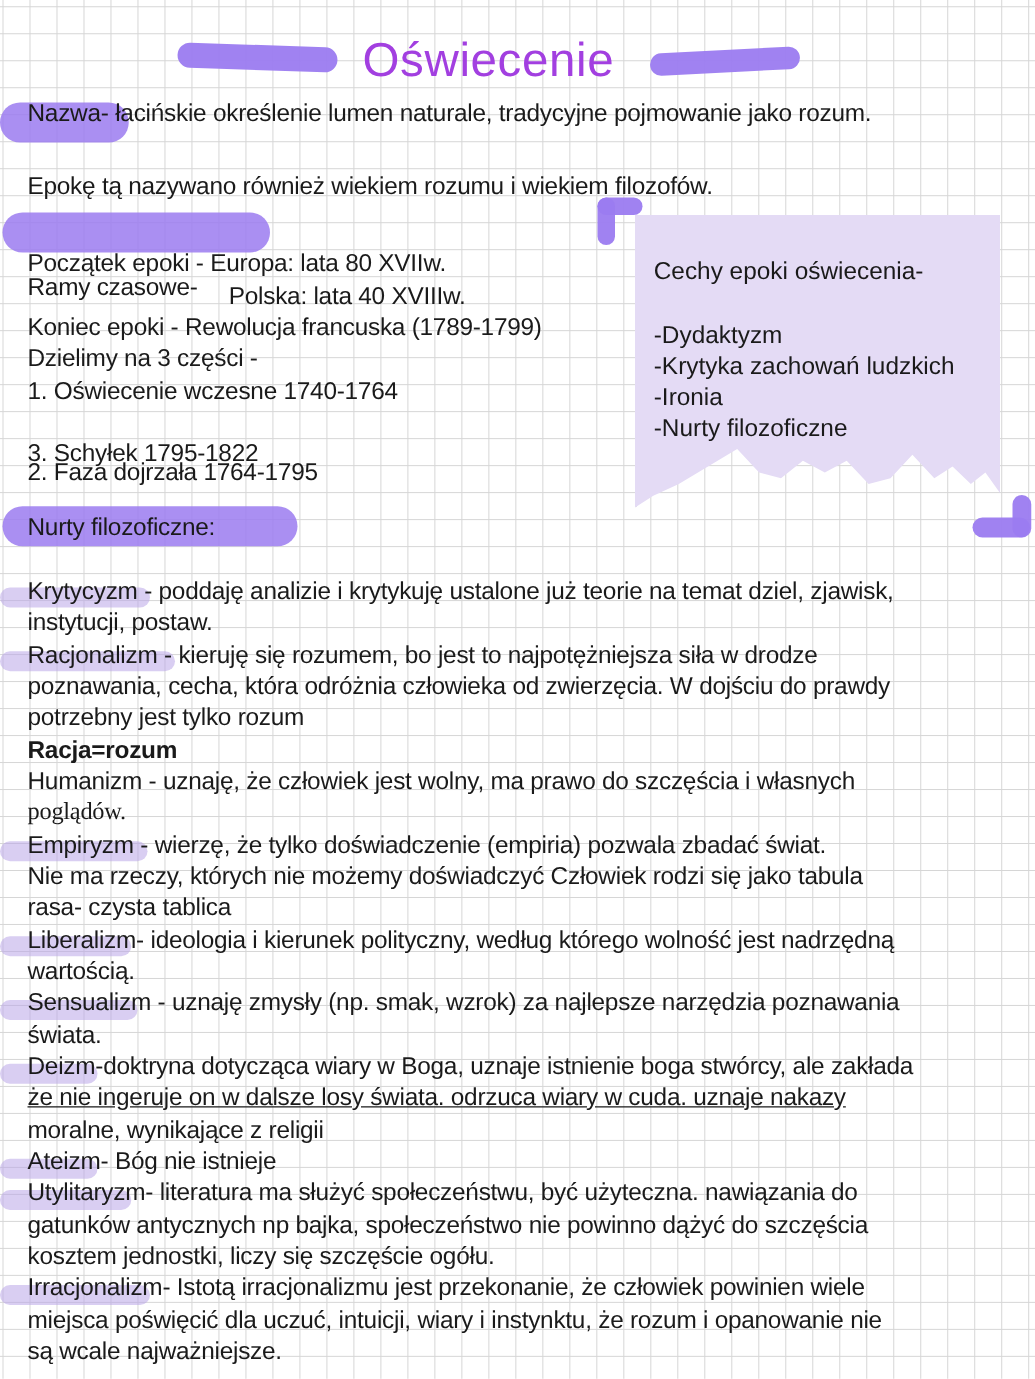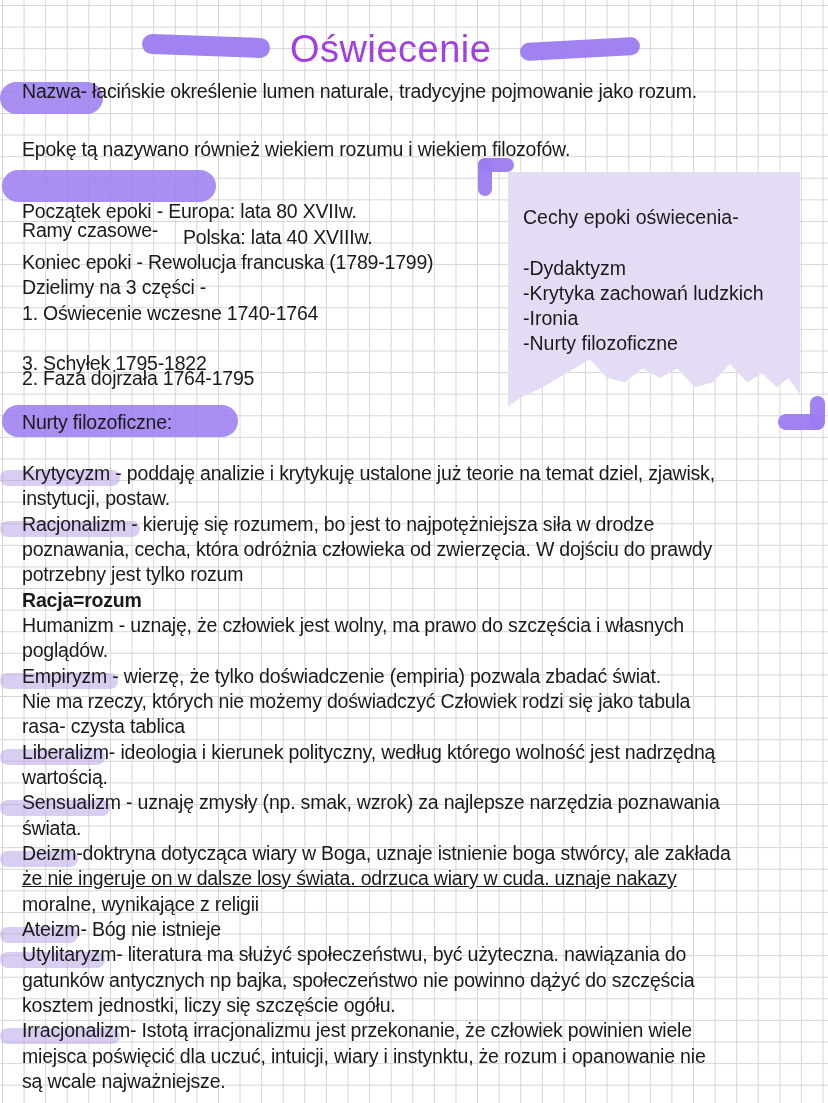--- a/index.html
+++ b/index.html
@@ -77,21 +77,21 @@
 <div class="hl-soft" style="left:0; top:952px; width:105px;"></div>
 <div class="hl-soft" style="left:0; top:1028px; width:120px;"></div>
 
 <div class="line" style="top:462px;">Krytycyzm - poddaję analizie i krytykuję ustalone już teorie na temat dziel, zjawisk,</div>
 <div class="line" style="top:487px;">instytucji, postaw.</div>
 <div class="line" style="top:513px;">Racjonalizm - kieruję się rozumem, bo jest to najpotężniejsza siła w drodze</div>
 <div class="line" style="top:538px;">poznawania, cecha, która odróżnia człowieka od zwierzęcia. W dojściu do prawdy</div>
 <div class="line" style="top:563px;">potrzebny jest tylko rozum</div>
 <div class="line" style="top:589px;font-weight:bold;">Racja=rozum</div>
 <div class="line" style="top:614px;">Humanizm - uznaję, że człowiek jest wolny, ma prawo do szczęścia i własnych</div>
-<div class="line" style="top:639px;">poglądów.</div>
+<div class="line" style="top:639px;font-family:Liberation Serif, serif;">poglądów.</div>
 <div class="line" style="top:665px;">Empiryzm - wierzę, że tylko doświadczenie (empiria) pozwala zbadać świat.</div>
 <div class="line" style="top:690px;">Nie ma rzeczy, których nie możemy doświadczyć Człowiek rodzi się jako tabula</div>
 <div class="line" style="top:715px;">rasa- czysta tablica</div>
 <div class="line" style="top:741px;">Liberalizm- ideologia i kierunek polityczny, według którego wolność jest nadrzędną</div>
 <div class="line" style="top:766px;">wartością.</div>
 <div class="line" style="top:791px;">Sensualizm - uznaję zmysły (np. smak, wzrok) za najlepsze narzędzia poznawania</div>
 <div class="line" style="top:817px;">świata.</div>
 <div class="line" style="top:842px;">Deizm-doktryna dotycząca wiary w Boga, uznaje istnienie boga stwórcy, ale zakłada</div>
 <div class="line" style="top:867px;text-decoration:underline;">że nie ingeruje on w dalsze losy świata. odrzuca wiary w cuda. uznaje nakazy</div>
 <div class="line" style="top:893px;">moralne, wynikające z religii</div>

